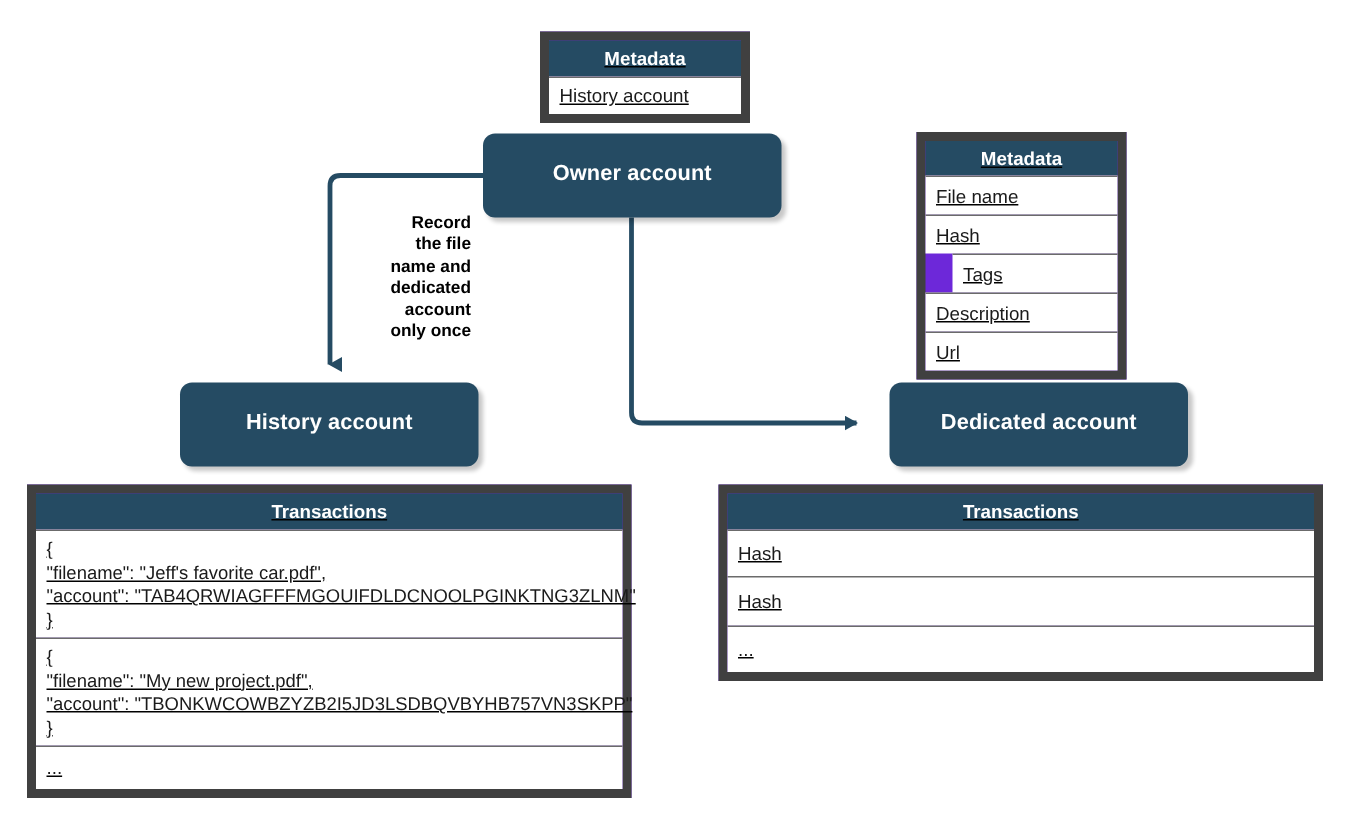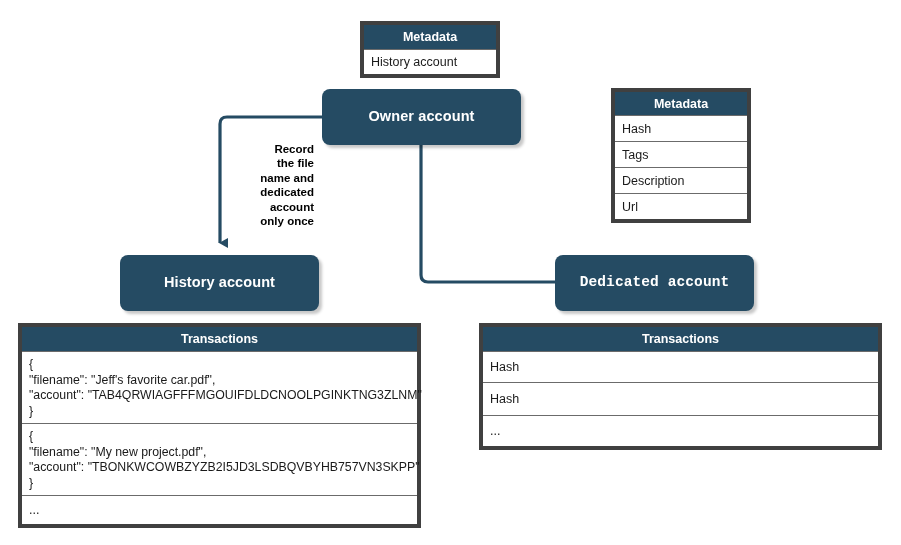--- a/index.html
+++ b/index.html
@@ -37,23 +37,24 @@
     font-weight: bold;
     letter-spacing: 0.1px;
     text-align: center;
     line-height: 1.2;
   }
 
   
   .table {
     position: absolute;
     box-sizing: border-box;
-    border: 4px solid #404040;
+    border: 6px solid #404040;
     background: #6d28d9;
     z-index: 4;
+    text-decoration: underline;
   }
   .table-head {
     background: #254b63;
     color: #ffffff;
     font-size: 12.5px;
     font-weight: bold;
     text-align: center;
     box-sizing: border-box;
     display: flex;
     align-items: center;
@@ -120,41 +121,42 @@
   </svg>
 
   <div class="node" style="left:322px; top:89px; width:199px; height:56px;">
     <span class="node-label">Owner account</span>
   </div>
 
   <div class="node" style="left:120px; top:255px; width:199px; height:56px;">
     <span class="node-label">History account</span>
   </div>
 
-  <div class="node" style="left:555px; top:255px; width:199px; height:56px;font-family:Liberation Mono, monospace;">
+  <div class="node" style="left:593px; top:255px; width:199px; height:56px;">
     <span class="node-label">Dedicated account</span>
   </div>
 
   <div class="edge-label" style="left:228px; top:142px; width:86px; white-space:pre;">Record
 the file
 name and
 dedicated
 account
 only once</div>
 
 
   <div class="table" style="left:360px; top:21px; width:140px;">
     <div class="table-head" style="height:24px;">Metadata</div>
     <div class="table-row" style="height:25px;">History account</div>
   </div>
 
   <div class="table" style="left:611px; top:88px; width:140px;">
     <div class="table-head" style="height:23px;">Metadata</div>
+    <div class="table-row" style="height:26px;">File name</div>
     <div class="table-row" style="height:26px;">Hash</div>
-    <div class="table-row" style="height:26px;">Tags</div>
+    <div class="table-row" style="height:26px;margin-left:18px;">Tags</div>
     <div class="table-row" style="height:26px;">Description</div>
     <div class="table-row" style="height:26px;">Url</div>
   </div>
 
   <div class="table" style="left:18px; top:323px; width:403px;">
     <div class="table-head" style="height:24px;">Transactions</div>
     <div class="table-row multiline" style="height:72px;">{
 "filename": "Jeff's favorite car.pdf",
 "account": "TAB4QRWIAGFFFMGOUIFDLDCNOOLPGINKTNG3ZLNM"
 }</div>

